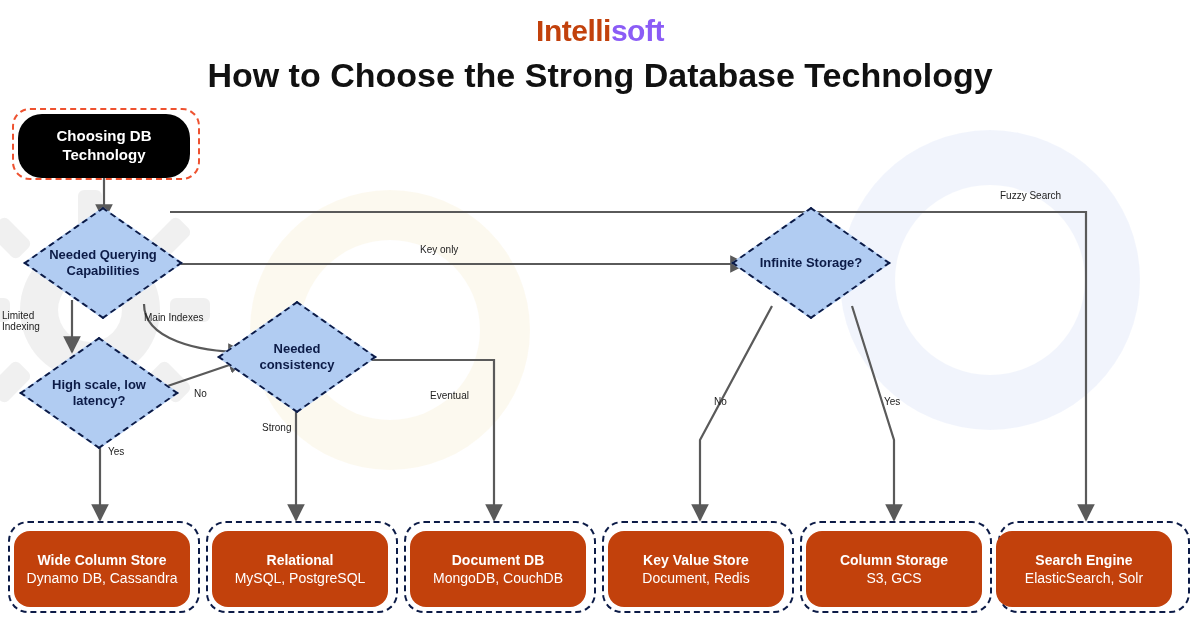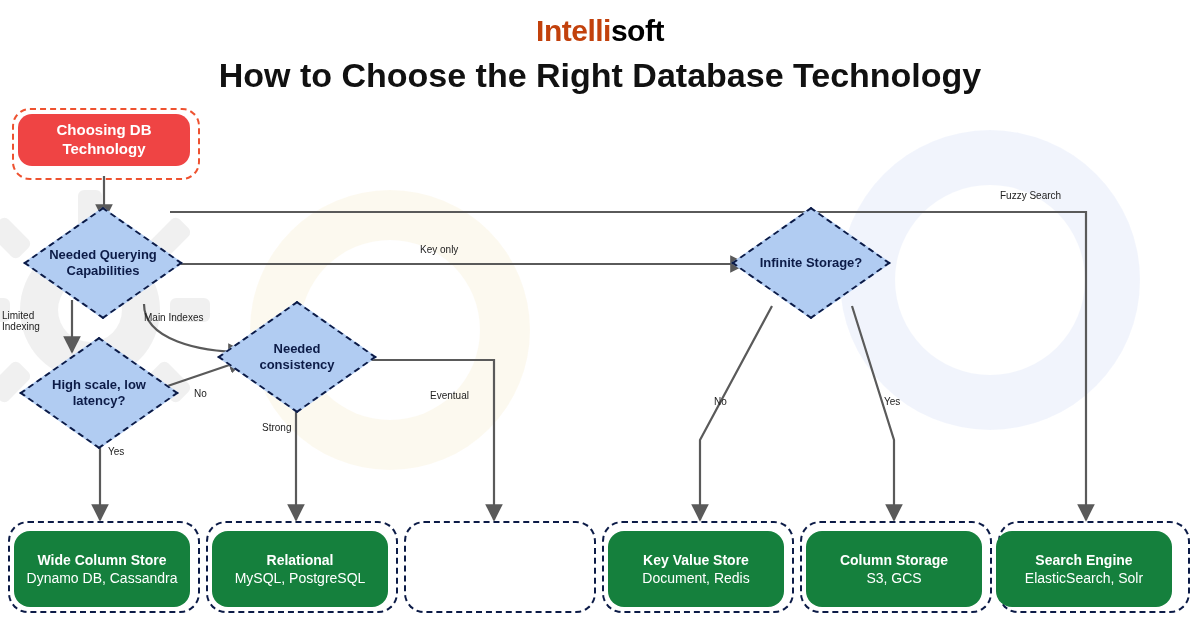--- a/index.html
+++ b/index.html
@@ -2,33 +2,33 @@
 <html><head>
 <meta charset="utf-8">
 <style>
   html,body{margin:0;padding:0;width:1200px;height:627px;font-family:"Segoe UI",Arial,sans-serif;overflow:hidden;background:#fff;}
   .canvas{position:relative;width:1200px;height:627px;}
   
   .gear{position:absolute;opacity:.12;}
   
   .logo{position:absolute;top:14px;left:0;width:1200px;text-align:center;font-weight:800;font-size:30px;letter-spacing:-.5px;}
   .logo .a{color:#c2410c;}
-  .logo .b{color:#000000;}
+  .logo .b{color:#8b5cf6;}
   
   .title{position:absolute;top:56px;left:0;width:1200px;text-align:center;font-size:34px;font-weight:700;color:#111;}
   
-  .start{position:absolute;left:18px;top:114px;width:172px;height:52px;background:#ef4444;border-radius:14px;color:#fff;font-weight:700;font-size:15px;display:flex;align-items:center;justify-content:center;text-align:center;line-height:1.25;}
+  .start{position:absolute;left:18px;top:114px;width:172px;height:64px;background:#000000;border-radius:24px;color:#fff;font-weight:700;font-size:15px;display:flex;align-items:center;justify-content:center;text-align:center;line-height:1.25;}
   .start-wrap{position:absolute;left:12px;top:108px;width:184px;height:68px;border:2px dashed #ee5230;border-radius:18px;}
   
   .diamond{position:absolute;width:130px;height:90px;}
   .diamond .shape{position:absolute;left:50%;top:50%;width:92px;height:92px;background:#b1ccf2;border:2px dashed #0c1b47;transform:translate(-50%,-50%) rotate(45deg);}
   .diamond .label{position:absolute;inset:0;display:flex;align-items:center;justify-content:center;text-align:center;font-weight:700;font-size:13px;color:#0c1b47;line-height:1.2;padding:0 4px;}
   .diamond.wide .shape{width:92px;height:92px;transform:translate(-50%,-50%) rotate(45deg) skew(-10deg,-10deg);}
   
-  .result{position:absolute;bottom:20px;width:176px;height:76px;border-radius:16px;background:#15803d;color:#fff;text-align:center;display:flex;flex-direction:column;align-items:center;justify-content:center;font-size:14px;line-height:1.3;}
+  .result{position:absolute;bottom:20px;width:176px;height:76px;border-radius:16px;background:#c2410c;color:#fff;text-align:center;display:flex;flex-direction:column;align-items:center;justify-content:center;font-size:14px;line-height:1.3;}
   .result .t{font-weight:700;}
   .result-wrap{position:absolute;bottom:14px;height:88px;width:188px;border:2px dashed #0c1b47;border-radius:20px;}
   
   .elabel{position:absolute;font-size:10px;color:#222;}
   
   svg.arrows{position:absolute;left:0;top:0;width:1200px;height:627px;pointer-events:none;}
 </style>
 </head>
 <body>
 
@@ -59,21 +59,21 @@
   <svg class="gear" style="left:770px;top:60px;width:440px;height:440px;opacity:.06;">
     <g fill="#2b5bd7">
         <circle cx="220" cy="220" r="150"></circle>
         <circle cx="220" cy="220" r="95" fill="#fff"></circle>
       </g>
   </svg>
 
   <div class="logo">
     <span class="a">Intelli</span><span class="b">soft</span>
   </div>
-  <div class="title">How to Choose the Right Database Technology</div>
+  <div class="title">How to Choose the Strong Database Technology</div>
 
   <svg class="arrows">
     <defs>
       <marker id="ah" viewBox="0 0 10 10" refX="9" refY="5" markerWidth="8" markerHeight="8" orient="auto-start-reverse">
         <path d="M0,0 L10,5 L0,10 z" fill="#5a5a5a"></path>
       </marker>
     </defs>
     <g stroke="#5a5a5a" stroke-width="2.2" fill="none" marker-end="url(#ah)">
 
       <path d="M104,176 L104,220"></path>
@@ -142,20 +142,24 @@
   <div class="result-wrap" style="left:998px;"></div>
 
   <div class="result" style="left:14px;">
       <span class="t">Wide Column Store</span>
       <span>Dynamo DB, Cassandra</span>
     </div>
   <div class="result" style="left:212px;">
       <span class="t">Relational</span>
       <span>MySQL, PostgreSQL</span>
     </div>
+  <div class="result" style="left:410px;">
+      <span class="t">Document DB</span>
+      <span>MongoDB, CouchDB</span>
+    </div>
   <div class="result" style="left:608px;">
       <span class="t">Key Value Store</span>
       <span>Document, Redis</span>
     </div>
   <div class="result" style="left:806px;">
       <span class="t">Column Storage</span>
       <span>S3, GCS</span>
     </div>
   <div class="result" style="left:996px;">
       <span class="t">Search Engine</span>

